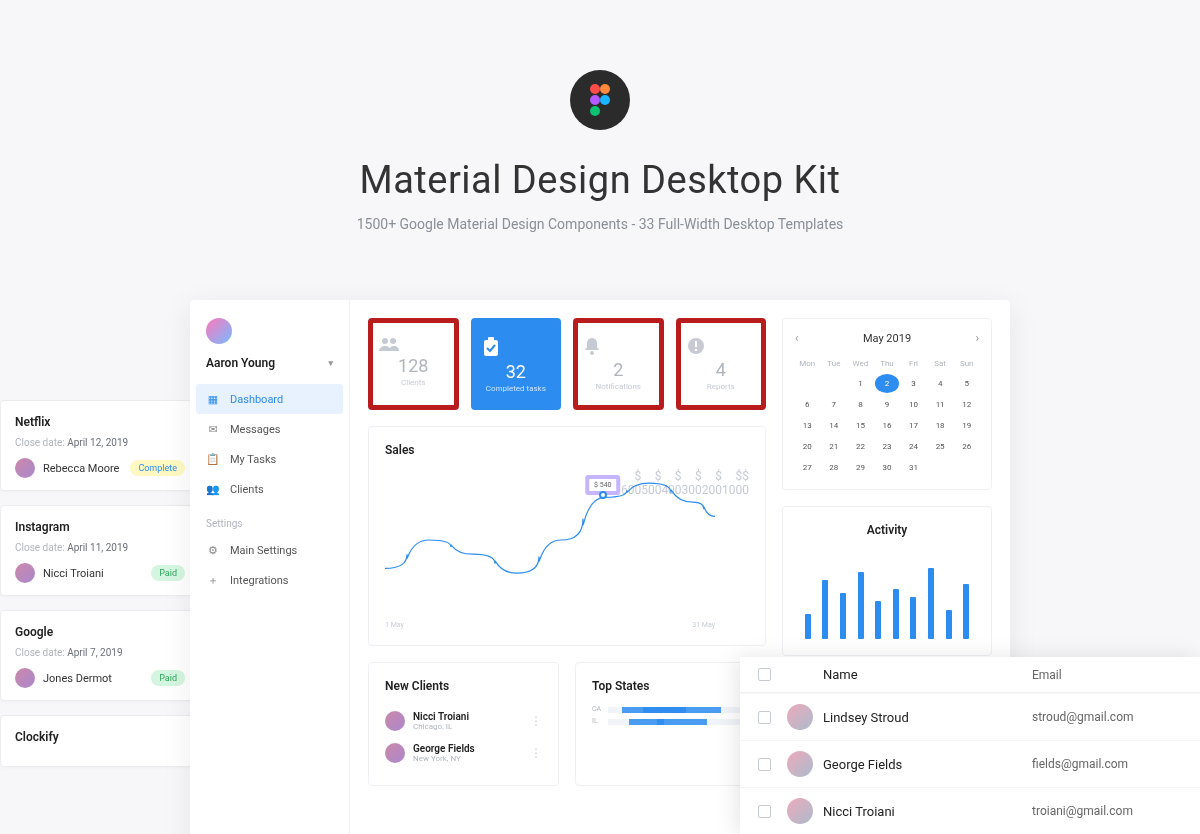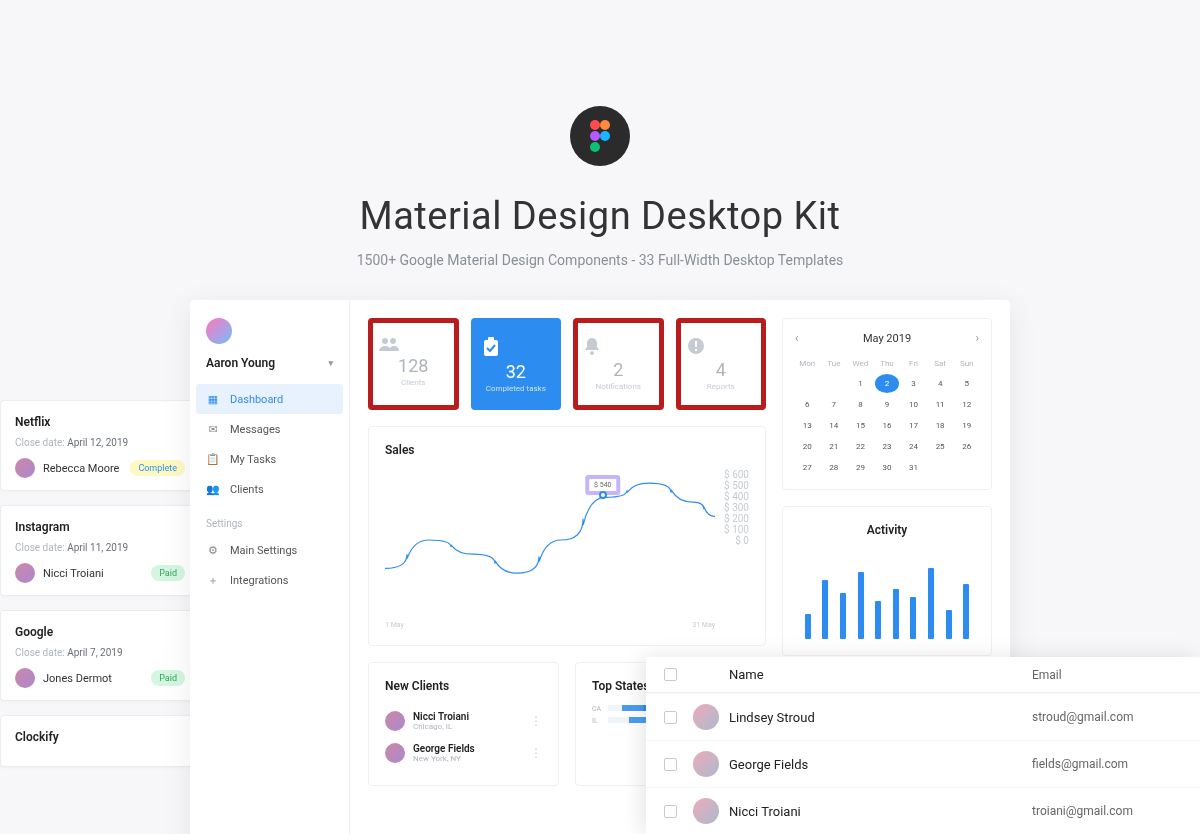--- a/index.html
+++ b/index.html
@@ -1,17 +1,17 @@
 <!DOCTYPE html>
 <html><head>
 <meta charset="utf-8">
 <style>
 *{box-sizing:border-box;margin:0;padding:0;font-family:-apple-system,BlinkMacSystemFont,"Segoe UI",Roboto,Helvetica,Arial,sans-serif}
 body{width:1200px;height:834px;background:#f7f7f9;overflow:hidden;position:relative}
-.hero{text-align:center;padding-top:106px}
+.hero{text-align:center;padding-top:70px}
 .logo-badge{width:60px;height:60px;border-radius:50%;background:#2b2b2b;margin:0 auto 28px;display:flex;align-items:center;justify-content:center}
 .hero h1{font-size:38px;font-weight:400;color:#333;letter-spacing:.5px;margin-bottom:14px}
 .hero p{font-size:14px;color:#8a8f98}
 .floating-cards{position:absolute;left:0;top:400px;width:200px}
 .deal-card{background:#fff;border:1px solid #ececef;border-radius:4px;padding:14px 14px 12px;margin-bottom:14px;box-shadow:0 1px 3px rgba(0,0,0,.03)}
 .deal-card h4{font-size:12px;font-weight:600;color:#222;margin-bottom:8px}
 .deal-meta{font-size:10px;color:#b0b5bd;margin-bottom:10px}
 .deal-meta .d{color:#6a6f78}
 .deal-row{display:flex;align-items:center;gap:8px}
 .avatar{width:20px;height:20px;border-radius:50%;background:linear-gradient(135deg,#c8a,#a8c);flex-shrink:0}
@@ -37,46 +37,46 @@
 .stat.hl{background:#2d8cf0;border-color:#2d8cf0;color:#fff}
 .stat-ic{font-size:16px;color:#c6cbd3;margin-bottom:4px}
 .stat.hl .stat-ic{color:#fff}
 .stat-val{font-size:18px;font-weight:400;color:#b0b5bd}
 .stat.hl .stat-val{color:#fff}
 .stat-lbl{font-size:8px;color:#c6cbd3;margin-top:2px}
 .stat.hl .stat-lbl{color:#cde4ff}
 .panel{background:#fff;border:1px solid #eef0f3;border-radius:4px;padding:16px;margin-bottom:16px}
 .panel h3{font-size:12px;font-weight:600;color:#222;margin-bottom:12px}
 .sales-chart{position:relative;height:160px}
-.y-ticks{position:absolute;right:0;top:0;bottom:18px;width:30px;display:flex;flex-direction:column;justify-content:flex-start;text-align:right;font-size:10px;color:#c6cbd3}
+.y-ticks{position:absolute;right:0;top:0;bottom:18px;width:30px;display:flex;flex-direction:row;justify-content:flex-end;text-align:right;font-size:12px;color:#c6cbd3}
 .chart-area{position:absolute;left:0;right:34px;top:0;bottom:18px}
 .x-lbls{position:absolute;left:0;right:34px;bottom:0;display:flex;justify-content:space-between;font-size:7px;color:#c6cbd3}
 .tooltip{position:absolute;top:6px;left:66%;font-size:7px;background:#fff;border:4px solid #c4b5fd;border-radius:3px;padding:2px 5px;color:#666;transform:translateX(-50%)}
 .dot{position:absolute;top:22px;left:66%;width:8px;height:8px;border:2px solid #2d8cf0;background:#fff;border-radius:50%;transform:translateX(-50%)}
 .two-col{display:flex;gap:16px}
 .two-col .panel{flex:1;margin-bottom:0}
 .client-item{display:flex;align-items:center;gap:8px;padding:6px 0}
 .ci-txt{flex:1}
 .ci-name{font-size:10px;font-weight:600;color:#222}
 .ci-loc{font-size:8px;color:#b0b5bd}
 .dots{color:#c6cbd3;font-size:12px}
-.state-row{display:flex;align-items:flex-start;gap:0;margin:4px 0}
+.state-row{display:flex;align-items:flex-end;gap:0;margin:4px 0}
 .state-lbl{font-size:7px;color:#b0b5bd;width:16px}
 .bar-track{flex:1;height:6px;background:#f0f3f7;position:relative}
 .bar-fill{position:absolute;height:100%;background:#2d8cf0}
 .cal{background:#fff;border:1px solid #eef0f3;border-radius:4px;padding:12px;margin-bottom:16px}
 .cal-head{display:flex;align-items:center;justify-content:space-between;font-size:11px;color:#333;margin-bottom:10px}
 .cal-head .arr{color:#999;cursor:pointer;font-size:12px}
 .cal-grid{display:grid;grid-template-columns:repeat(7,1fr);gap:2px;font-size:8px;text-align:center}
 .cal-dow{color:#b0b5bd;padding:4px 0}
 .cal-day{padding:5px 0;color:#555;cursor:pointer}
 .cal-day.sel{background:#2d8cf0;color:#fff;border-radius:50%}
 .act-bars{display:flex;align-items:flex-end;justify-content:space-around;height:90px;padding-top:6px}
 .act-bar{width:6px;background:#2d8cf0;border-radius:1px}
-.table-overlay{position:absolute;right:0;bottom:0;width:554px;background:#fff;box-shadow:-4px 0 20px rgba(0,0,0,.1)}
+.table-overlay{position:absolute;right:0;bottom:0;width:460px;background:#fff;box-shadow:-4px 0 20px rgba(0,0,0,.1)}
 .tbl-head,.tbl-row{display:flex;align-items:center;padding:10px 18px;gap:16px}
 .tbl-head{color:#888;font-size:12px;border-bottom:1px solid #f0f0f2}
 .tbl-row{border-top:1px solid #f5f5f7}
 .chk{width:13px;height:13px;border:1.5px solid #c6cbd3;border-radius:2px}
 .tbl-name{flex:1;display:flex;align-items:center;gap:10px;font-size:13px;color:#222}
 .tbl-email{font-size:12px;color:#666;width:150px;text-align:left}
 .av2{width:26px;height:26px;border-radius:50%;background:linear-gradient(135deg,#eab,#abc)}
 svg{display:block}
 </style>
 </head>

